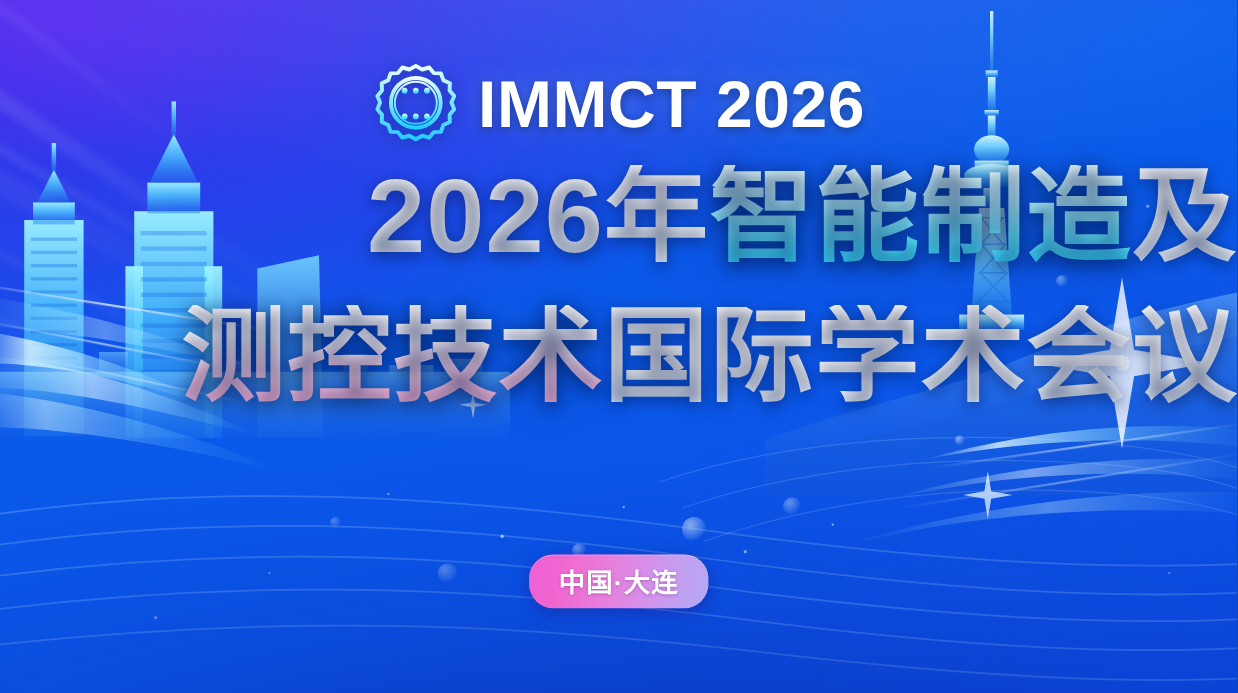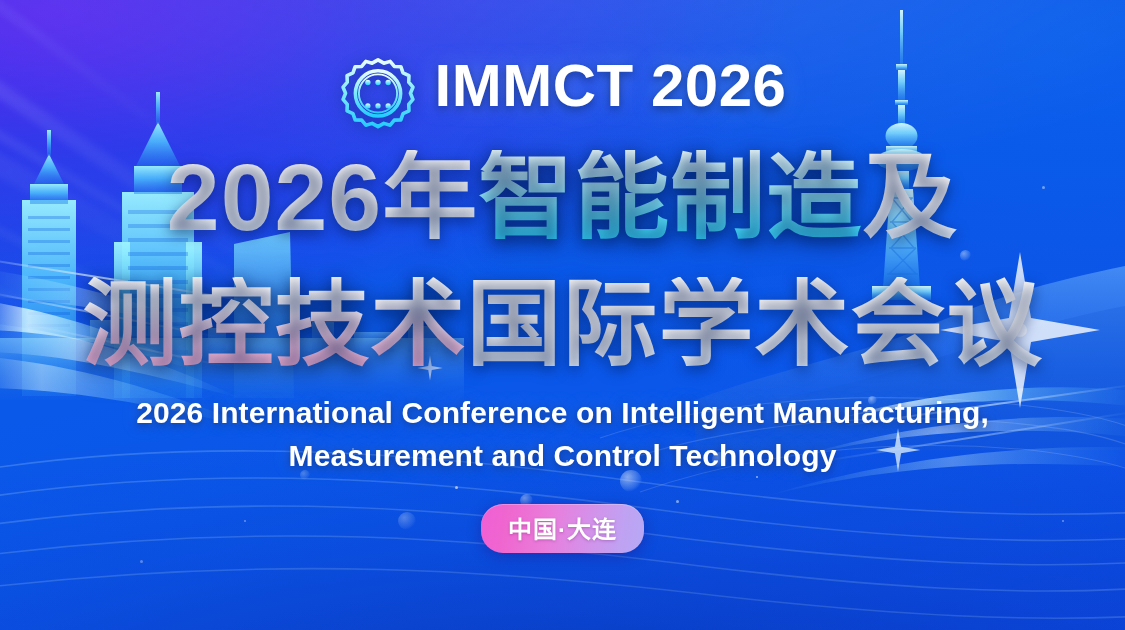--- a/index.html
+++ b/index.html
@@ -61,32 +61,32 @@
 
   
   .sparkle{position:absolute;}
 
   
   .content{position:absolute;inset:0;}
 
   
   .logo-row{
     position:absolute;left:0;right:0;top:56px;
-    display:flex;align-items:flex-start;justify-content:center;gap:18px;
+    display:flex;align-items:center;justify-content:center;gap:18px;
   }
   .logo-mark{width:78px;height:78px;display:block;filter:drop-shadow(0 2px 7px rgba(0,30,90,.45));}
   .brand{
     font-size:60px;font-weight:700;letter-spacing:.5px;color:#fff;
     line-height:1;white-space:nowrap;
     text-shadow:0 3px 10px rgba(2,24,80,.55),0 0 22px rgba(150,205,255,.35);
   }
 
   
   .title-block{
-    position:absolute;left:0;right:0;top:150px;text-align:center;
+    position:absolute;left:0;right:0;top:150px;text-align:right;
   }
   .tline{
     line-height:1.0;white-space:nowrap;font-weight:700;
     letter-spacing:1px;
   }
   .tline1{font-size:95px;}
   .tline2{font-size:95px;margin-top:32px;}
   .seg{
     display:inline-block;vertical-align:baseline;
     text-shadow:0 4px 14px rgba(2,20,70,.55);
@@ -395,24 +395,20 @@
 
     <div class="title-block">
       <div class="tline tline1">
         <span class="seg seg-white">2026年</span><span class="seg seg-cyan">智能制造</span><span class="seg seg-white">及</span>
       </div>
       <div class="tline tline2">
         <span class="seg seg-pink">测控技术</span><span class="seg seg-white">国际学术会议</span>
       </div>
     </div>
 
-    <div class="subtitle">
-      <div class="sub-line">2026 International Conference on Intelligent Manufacturing,</div>
-      <div class="sub-line">Measurement and Control Technology</div>
-    </div>
 
     <div class="venue-wrap">
       <span class="venue">中国·大连</span>
     </div>
 
 
   </div>
 </div>
 
 </body></html>

